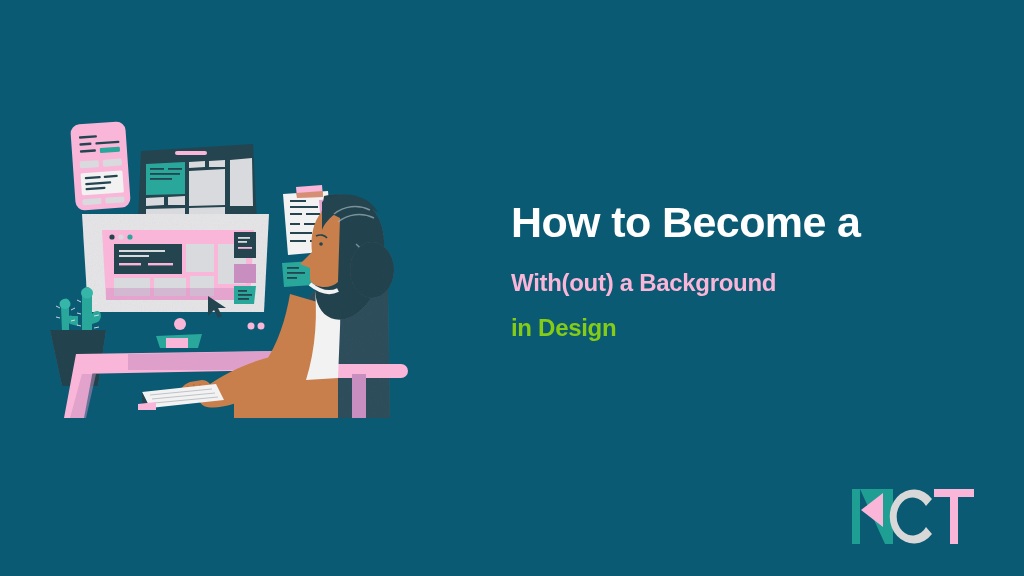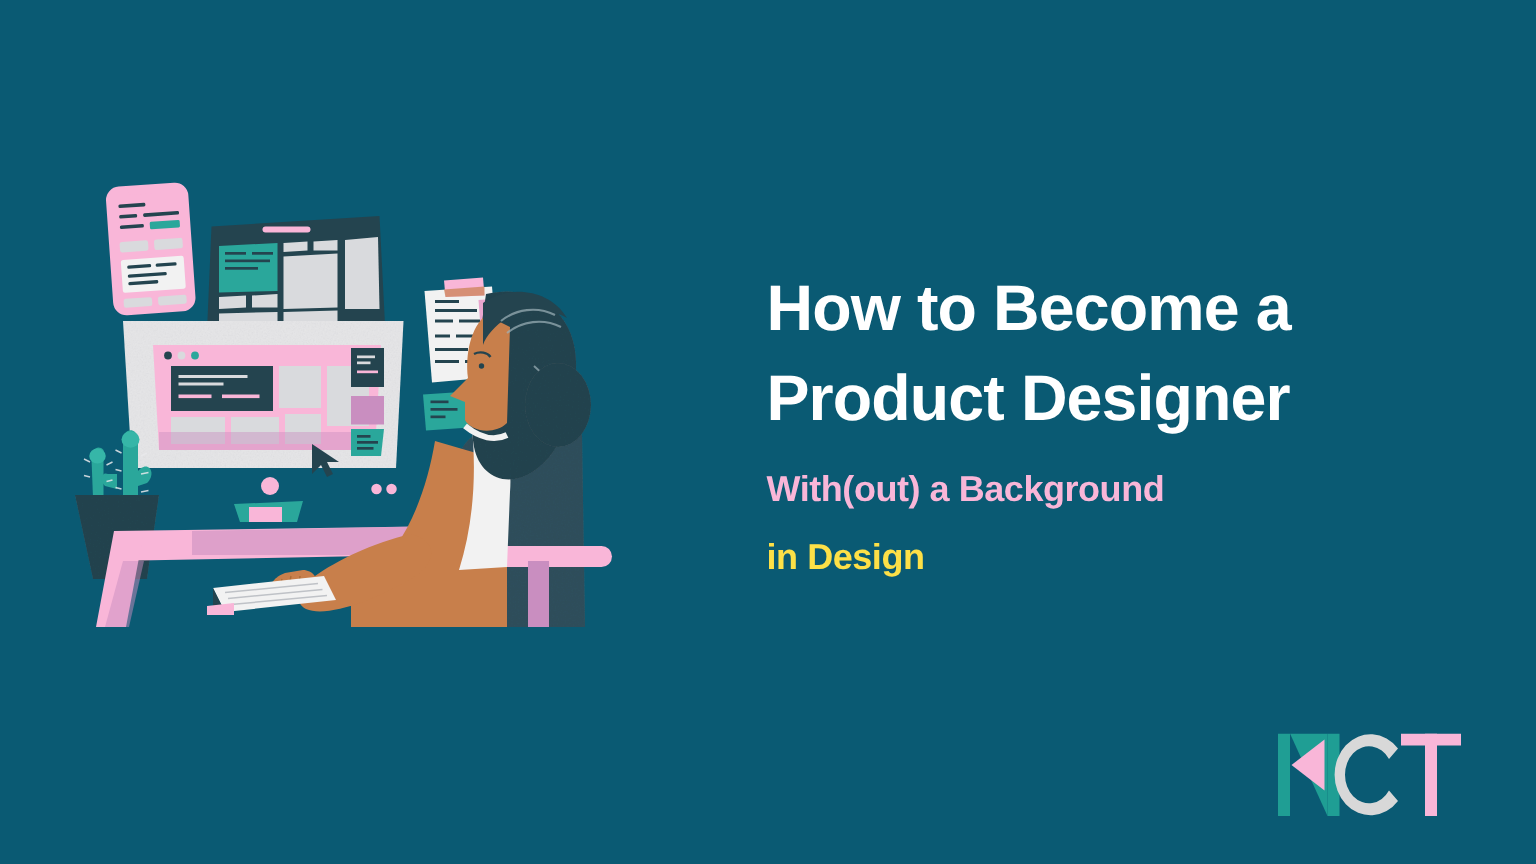--- a/index.html
+++ b/index.html
@@ -19,21 +19,21 @@
   .illustration {
     position:absolute;
     left:38px; top:118px;
     width:430px; height:326px;
   }
   .illustration svg { display:block; width:100%; height:100%; }
 
   
   .headline-block {
     position:absolute;
-    left:511px; top:176px;
+    left:511px; top:192px;
     width:460px;
   }
   .hl-line {
     font-size:43px;
     font-weight:bold;
     line-height:60px;
     letter-spacing:-0.6px;
     color:#ffffff;
     white-space:nowrap;
   }
@@ -273,24 +273,23 @@
           <line x1="116" y1="285" x2="180" y2="279"></line>
         </g>
         <path d="M100 286 L118 284 L118 292 L100 292 Z" fill="#f9b6d8"></path>
       </g>
 
     </svg>
   </div>
 
   <div class="headline-block">
     <div class="hl-line" style="color: rgb(255, 255, 255);">How to Become a</div>
-    <div class="hl-line" style="color: rgb(255, 255, 255);">Product Designer</div>
     <div class="sub-block">
       <div class="sub-line" style="color: rgb(249, 182, 216);">With(out) a Background</div>
-      <div class="sub-line" style="color: #fde047;">in Design</div>
+      <div class="sub-line" style="color: #84cc16;">in Design</div>
     </div>
   </div>
 
   <div class="logo">
     <svg viewBox="0 0 122 55" xmlns="http://www.w3.org/2000/svg">
 
       <g>
         <rect x="0" y="0" width="8" height="55" fill="#1f9e94"></rect>
         <rect x="33" y="0" width="8" height="55" fill="#1f9e94"></rect>
         <polygon points="8,0 33,0 33,55" fill="#1f9e94"></polygon>

